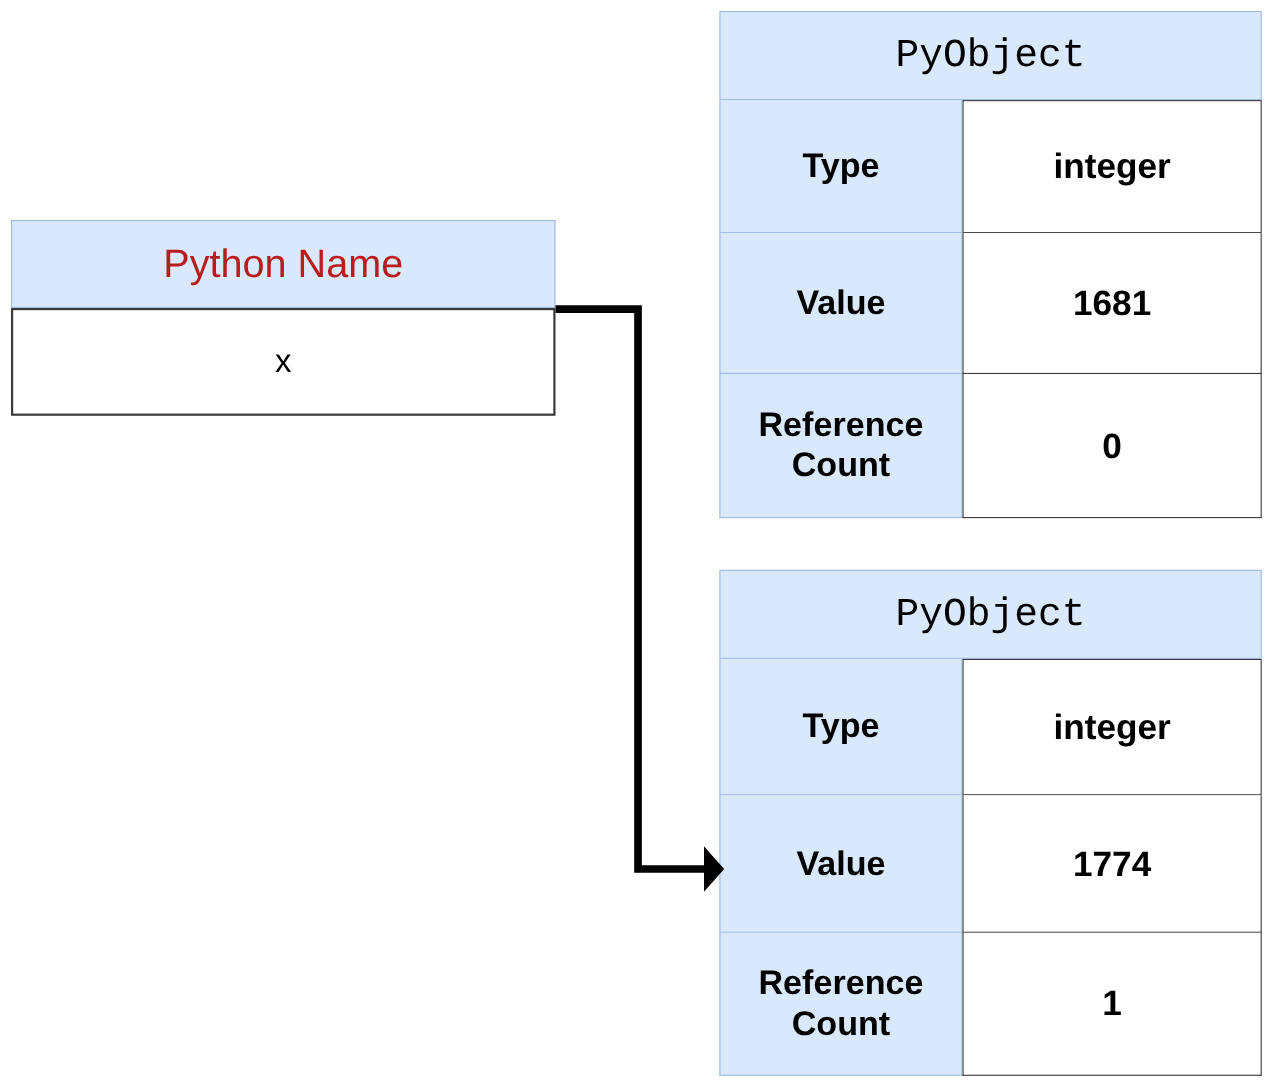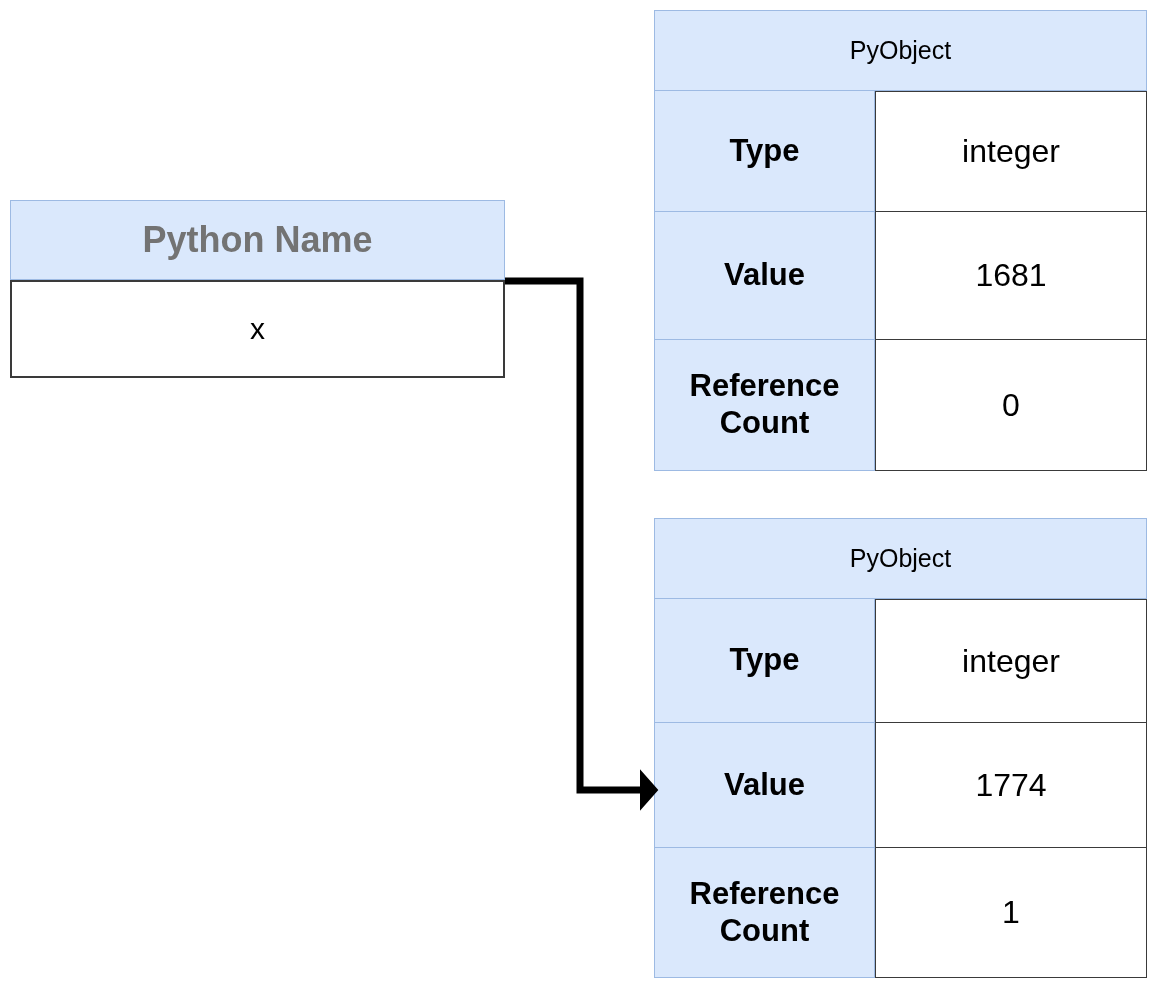--- a/index.html
+++ b/index.html
@@ -34,24 +34,25 @@
   .pyobject .card-header {
     position: absolute;
     left: 0;
     top: 0;
     box-sizing: border-box;
     background: #dae8fc;
     border: 1px solid #9dbae3;
     display: flex;
     align-items: center;
     justify-content: center;
-    font-size: 25px;
+    font-size: 36px;
     font-weight: 400;
     line-height: 1.1;
     color: #000;
+    font-family: Liberation Mono, monospace;
   }
   .pyobject .row {
     position: absolute;
     box-sizing: border-box;
     display: flex;
   }
   .pyobject .cell-label {
     box-sizing: border-box;
     background: #dae8fc;
     border: 1px solid #9dbae3;
@@ -69,21 +70,21 @@
   .pyobject .cell-value {
     box-sizing: border-box;
     background: #ffffff;
     border: 1px solid #3a3a3a;
     border-top: none;
     display: flex;
     align-items: center;
     justify-content: center;
     text-align: center;
     font-size: 32px;
-    font-weight: 400;
+    font-weight: 700;
     line-height: 1.15;
     color: #000;
     padding: 0 20px;
   }
   .pyobject .row.first .cell-value {
     border-top: 1px solid #3a3a3a;
   }
 
   
   .namebox {
@@ -94,22 +95,22 @@
     position: absolute;
     left: 0;
     top: 0;
     box-sizing: border-box;
     background: #dae8fc;
     border: 1px solid #9dbae3;
     display: flex;
     align-items: center;
     justify-content: center;
     font-size: 36px;
-    font-weight: 700;
-    color: #737373;
+    font-weight: 400;
+    color: #b91c1c;
   }
   .namebox .name-body {
     position: absolute;
     left: 0;
     box-sizing: border-box;
     background: #ffffff;
     border: 2px solid #3a3a3a;
     display: flex;
     align-items: center;
     justify-content: center;

